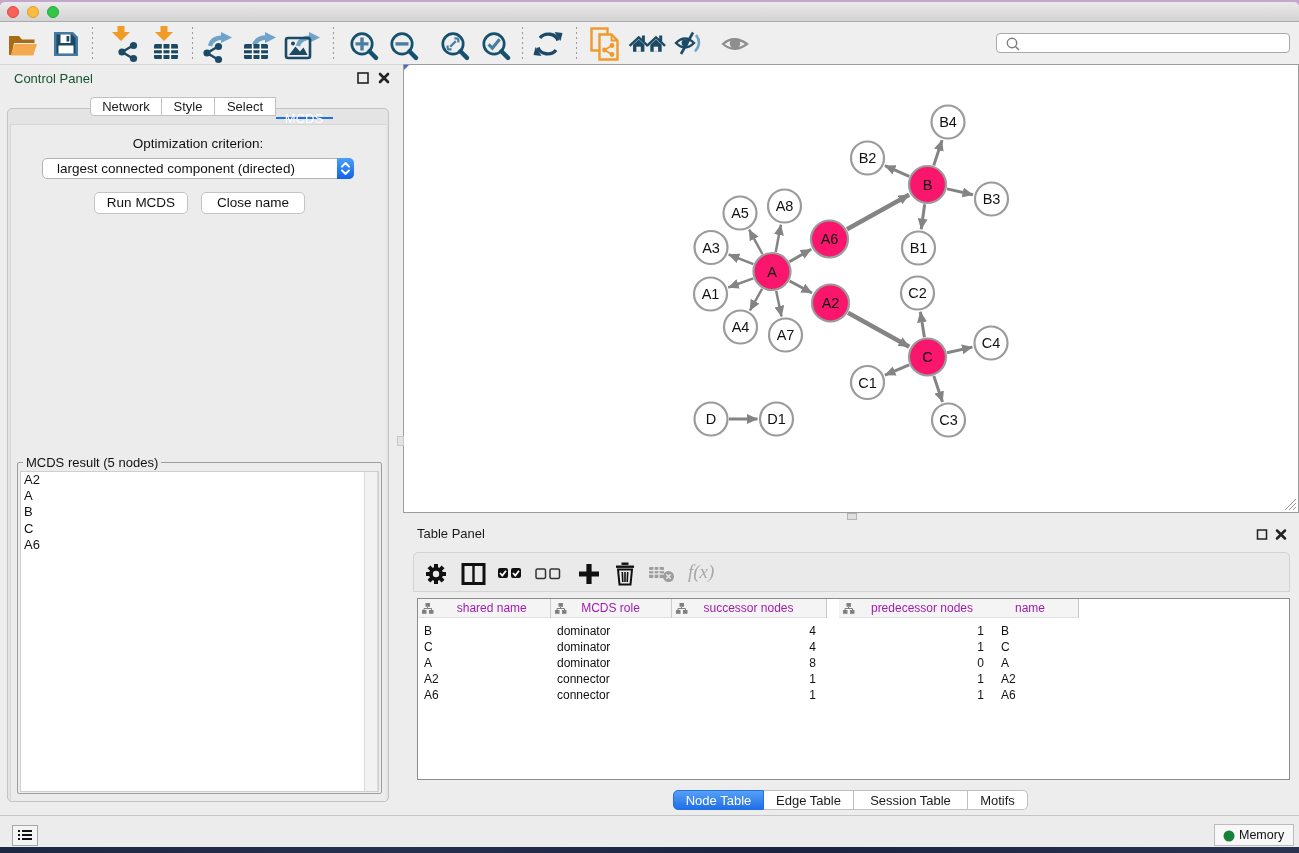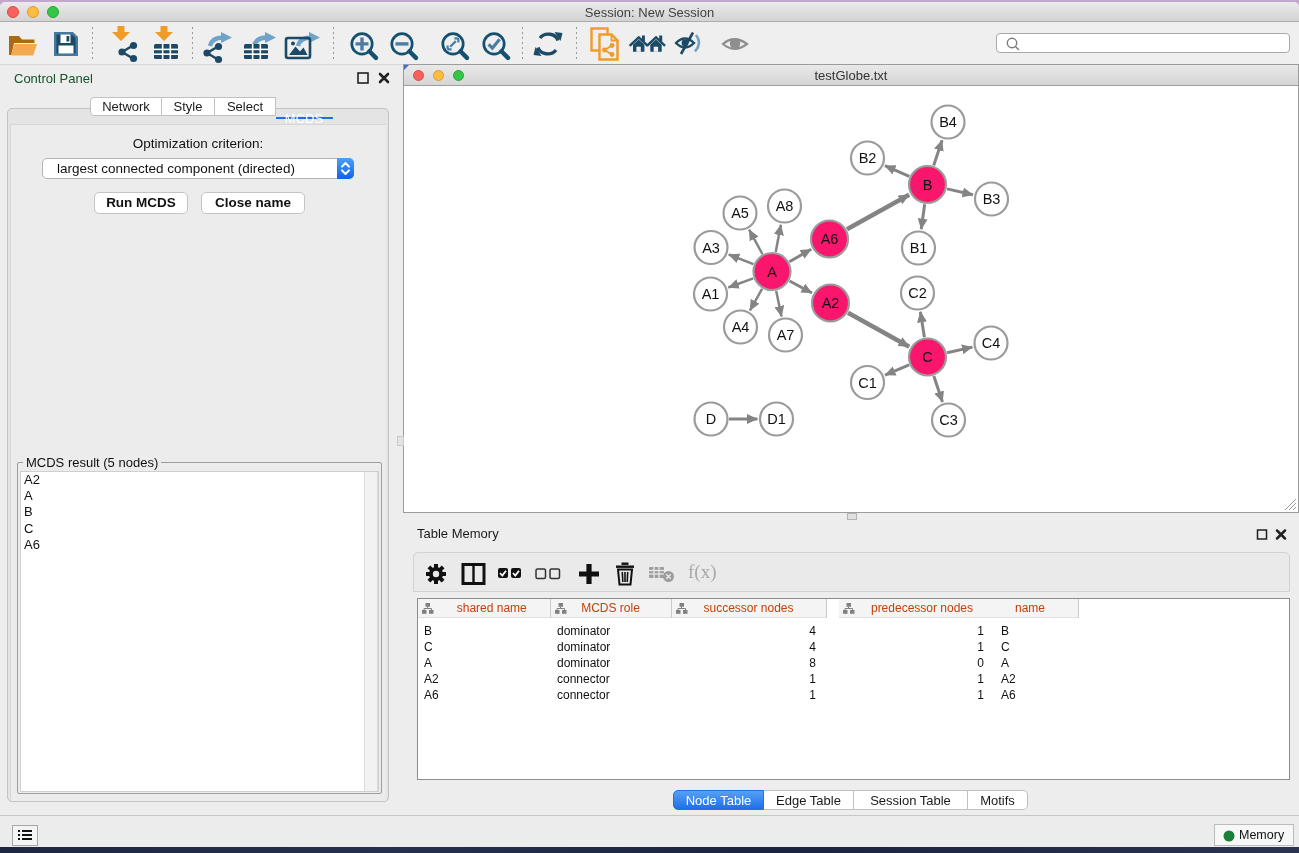--- a/index.html
+++ b/index.html
@@ -22,51 +22,50 @@
 #cp-tabs { left:90px; top:97px; height:19px; display:flex; font-size:13px; z-index:5; }
 .tab { border:1px solid #c0c0c0; border-left:none; background:#fff; color:#1a1a1a; display:flex; align-items:center; justify-content:center; }
 .tab.first { border-left:1px solid #c0c0c0; border-radius:4px 0 0 4px; }
 .tab.sel { background:linear-gradient(#56a0f5,#1f6fe8); color:#fff; border-color:#1f6fe8; border-radius:0 4px 4px 0;margin-top:20px; }
 #cp-panel { left:7px; top:108px; width:382px; height:694px; border:1px solid #c3c3c3; border-radius:5px; background:#e3e4e3; }
 #cp-inner { left:10px; top:124px; width:376px; height:677px; background:#ececec; border-top:1px solid #d6d6d6; border-left:1px solid #d6d6d6; }
 #opt-label { left:0; top:136px; width:396px; text-align:center; font-size:13.5px; color:#111; }
 #cp-select { left:42px; top:158px; width:312px; height:21px; background:#fff; border:1px solid #b4b4b4; border-radius:5px; }
 #cp-select .txt { position:absolute; left:14px; top:2px; font-size:13.5px; color:#111; }
 #cp-spin { position:absolute; right:-1px; top:-1px; width:17px; height:21px; border-radius:0 5px 5px 0; background:linear-gradient(#4ba0f7,#1063e9); }
-.btn { position:absolute; height:22px; background:#fff; border:1px solid #c4c4c4; border-radius:5px; font-size:13.5px; color:#111; text-align:center; line-height:20px;font-weight:bold; }
+.btn { position:absolute; height:22px; background:#fff; border:1px solid #c4c4c4; border-radius:5px; font-size:13.5px; color:#111; text-align:center; line-height:20px; }
 
 #fs { left:17px; top:462px; width:365px; height:332px; border:1px solid #9d9d9d; border-radius:2px; }
 #fs-legend { position:absolute; left:5px; top:-8px; background:#ececec; padding:0 3px; font-size:13px; color:#111; }
 #fs-list { position:absolute; left:2px; top:8px; width:359px; height:321px; background:#fff; border:1px solid #cfcfcf; font-size:13px; color:#111; }
 #fs-list div { padding-left:3px; height:16.2px; line-height:16.2px; }
 #fs-scroll { position:absolute; right:3px; top:9px; width:14px; height:319px; background:#f2f2f2; border-left:1px solid #dadada; border-right:1px solid #dadada; }
 
 #netwin { left:403px; top:64px; width:896px; height:449px; border:1px solid #9c9c9c; background:#fff; }
 #netwin-tb { position:absolute; left:0; top:0; width:100%; height:21px; background:linear-gradient(#e9e9e9,#d5d5d5); border-bottom:1px solid #9e9e9e; }
 #netwin-tb .title { position:absolute; left:0; right:0; top:3px; text-align:center; font-size:13px; color:#333; }
 #netcorner { position:absolute; left:0; top:0; width:0; height:0; border-left:5px solid #3e6fd0; border-bottom:5px solid transparent; }
 
 #tp-title { left:417px; top:526px; font-size:13px; color:#1a1a1a; }
 #tp-toolbar { left:413px; top:552px; width:877px; height:40px; background:#e9eae9; border:1px solid #d2d2d2; border-radius:5px 5px 0 0; }
 #tp-table { left:417px; top:598px; width:873px; height:182px; background:#fff; border:1px solid #8c8c8c; }
-.th { position:absolute; top:0; height:19px; background:#f4f4f4; border-right:1px solid #c9c9c9; border-bottom:1px solid #e0e0e0; font-size:12px; color:#c2410c; text-align:center; line-height:19px; }
+.th { position:absolute; top:0; height:19px; background:#f4f4f4; border-right:1px solid #c9c9c9; border-bottom:1px solid #e0e0e0; font-size:12px; color:#a21caf; text-align:center; line-height:19px; }
 .td { position:absolute; font-size:12px; color:#111; height:16px; line-height:16px; }
 
 #bt-tabs { left:673px; top:790px; height:20px; display:flex; font-size:13px; z-index:5; }
 
 #statusbar { left:0; top:815px; width:1299px; height:32px; background:#ececec; border-top:1px solid #c6c6c6; }
 #listbtn { position:absolute; left:12px; top:9px; width:26px; height:21px; background:#f4f4f4; border:1px solid #a8a8a8; }
 #membtn { position:absolute; left:1214px; top:8px; width:80px; height:22px; background:#f6f7f6; border:1px solid #bcbcbc; font-size:12.5px; color:#111; }
 svg { position:absolute; overflow:visible; }
 </style>
 </head>
 <body>
 <div class="abs" id="deskTop"></div>
 <div class="abs" id="titlebar">
-  <div class="title">Session: New Session</div>
   <div class="tl" style="left:7px;top:4px;background:#f9625c;border:1px solid #dd4a43;"></div>
   <div class="tl" style="left:26.5px;top:4px;background:#fcbc40;border:1px solid #de9c2b;"></div>
   <div class="tl" style="left:46.5px;top:4px;background:#35c649;border:1px solid #27a832;"></div>
 </div>
 <div class="abs" id="toolbar">
   <div class="sep" style="left:92px"></div>
   <div class="sep" style="left:192px"></div>
   <div class="sep" style="left:333px"></div>
   <div class="sep" style="left:522px"></div>
   <div class="sep" style="left:576px"></div>
@@ -256,26 +255,20 @@
       <div>A2</div>
       <div>A</div>
       <div>B</div>
       <div>C</div>
       <div>A6</div>
     </div>
   <div id="fs-scroll"></div>
 </div>
 
 <div class="abs" id="netwin">
-  <div id="netwin-tb">
-    <div class="title">testGlobe.txt</div>
-    <div class="tl" style="left:9px;top:5px;width:11px;height:11px;background:#f9625c;border:1px solid #dd4a43;"></div>
-    <div class="tl" style="left:29px;top:5px;width:11px;height:11px;background:#fcbc40;border:1px solid #de9c2b;"></div>
-    <div class="tl" style="left:49px;top:5px;width:11px;height:11px;background:#35c649;border:1px solid #27a832;"></div>
-  </div>
   <div id="netcorner"></div>
   <svg width="894" height="426" style="left:0;top:22px" viewBox="0 0 894 426">
 <defs>
         <marker id="arr" markerWidth="11" markerHeight="10" refX="10.5" refY="5" orient="auto" markerUnits="userSpaceOnUse">
           <path d="M0,0 L11,5 L0,10 z" fill="#848484"></path>
         </marker>
       </defs>
 <g stroke="#848484">
 <line x1="358.4" y1="167.0" x2="345.1" y2="142.7" stroke-width="2.5" marker-end="url(#arr)"></line>
 <line x1="371.7" y1="164.9" x2="376.9" y2="137.7" stroke-width="2.5" marker-end="url(#arr)"></line>
@@ -352,21 +345,21 @@
       </g>
     </svg>
 </div>
 <svg class="abs" width="10" height="8" style="left:847px;top:513px">
     <rect x="0.5" y="0.5" width="9" height="6" fill="#e0e0e0" stroke="#b4b4b4"></rect>
   </svg>
 <svg class="abs" width="8" height="10" style="left:397px;top:436px">
     <rect x="0.5" y="0.5" width="6" height="9" fill="#e3e3e3" stroke="#c9c9c9"></rect>
   </svg>
 
-<div class="abs" id="tp-title">Table Memory</div>
+<div class="abs" id="tp-title">Table Panel</div>
 <svg class="abs" width="40" height="16" style="left:1254px;top:528px">
     <rect x="3.5" y="2" width="9" height="9" fill="none" stroke="#222" stroke-width="1.5"></rect>
     <path d="M23 2.5 L31 10.5 M31 2.5 L23 10.5" stroke="#222" stroke-width="2.5" stroke-linecap="round"></path>
   </svg>
 <div class="abs" id="tp-toolbar">
     <svg width="24" height="24" style="left:10px;top:9px">
       <g transform="translate(12,12)" fill="#111">
         <rect x="-2" y="-10" width="4" height="6" transform="rotate(0 0 0)"></rect>
         <rect x="-2" y="-10" width="4" height="6" transform="rotate(45 0 0)"></rect>
         <rect x="-2" y="-10" width="4" height="6" transform="rotate(90 0 0)"></rect>
@@ -419,21 +412,21 @@
       </g>
       <g stroke="#e9eae9" stroke-width="1.3">
         <line x1="0" y1="5.5" x2="15" y2="5.5"></line>
         <line x1="0" y1="9" x2="15" y2="9"></line>
         <line x1="5" y1="2" x2="5" y2="13"></line>
         <line x1="10" y1="2" x2="10" y2="13"></line>
         <line x1="17.3" y1="9.3" x2="21.7" y2="13.7"></line>
         <line x1="21.7" y1="9.3" x2="17.3" y2="13.7"></line>
       </g>
     </svg>
-<div style="position:absolute;left:274px;top:8px;font-family:'Liberation Serif',serif;font-size:19px;color:#a8a8a8;">f(x)</div>
+<div style="position:absolute;left:274px;top:8px;font-family:'Liberation Serif',serif;font-style:italic;font-size:19px;color:#a8a8a8;">f(x)</div>
   </div>
 <div class="abs" id="tp-table">
     <div class="th" style="left:0px;width:132.5px;padding-left:16px;"><svg width="12" height="11" style="left:4px;top:4px">
         <g fill="#808080">
           <rect x="3.5" y="0" width="4.5" height="3.8"></rect>
           <rect x="0" y="7" width="4.5" height="3.8"></rect>
           <rect x="7" y="7" width="4.5" height="3.8"></rect>
           <path d="M5.5,4 V5.5 M2,7 V5.5 H9.5 V7" stroke="#808080" fill="none"></path>
         </g>
       </svg>shared name</div>

